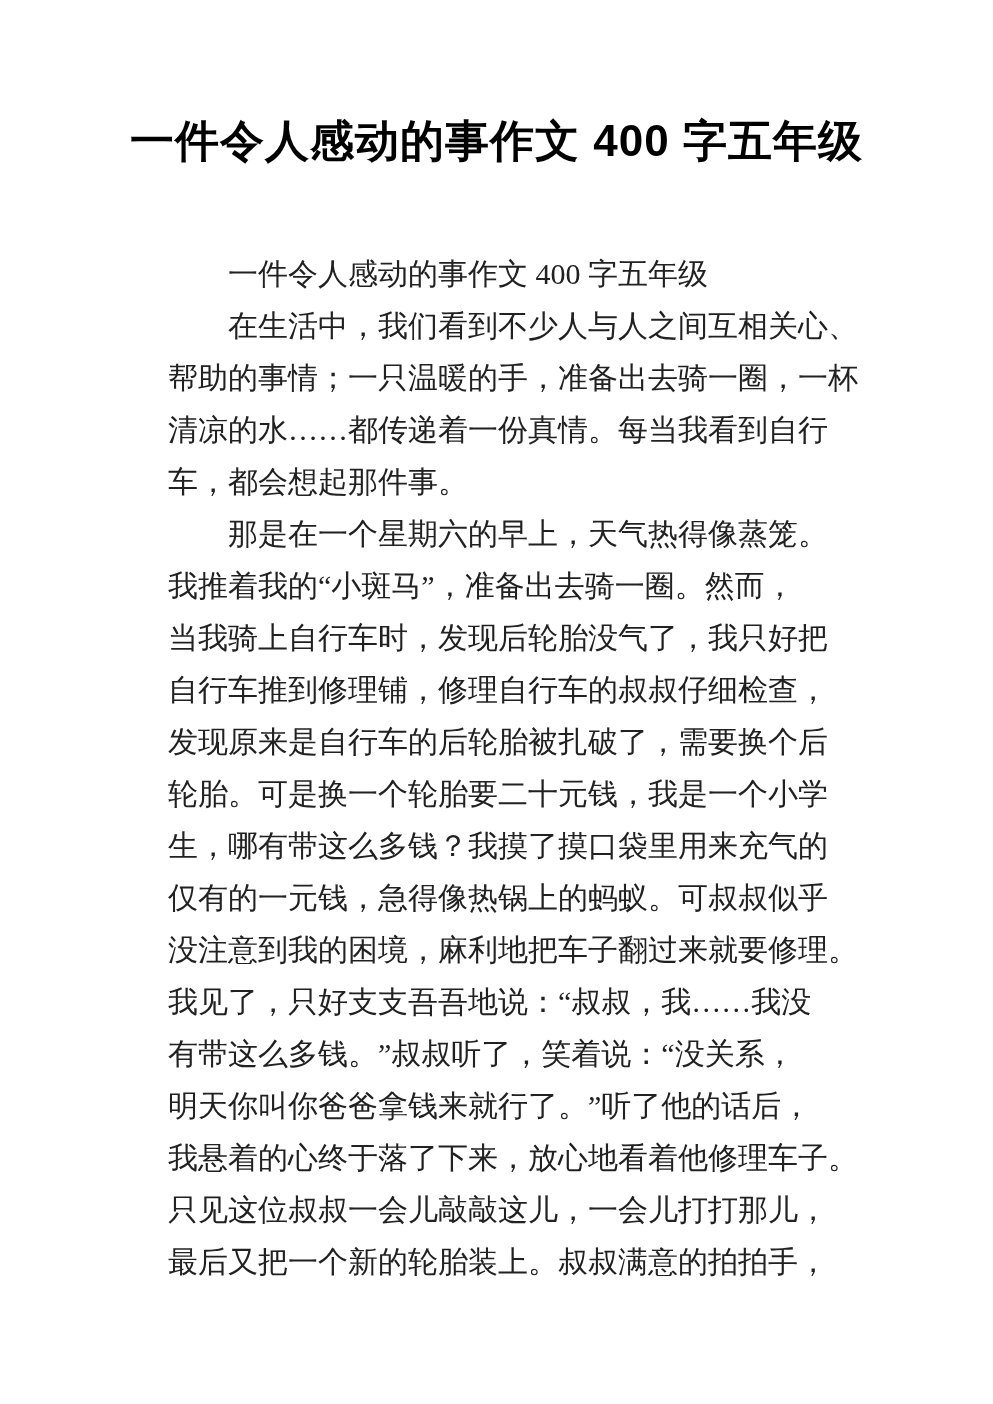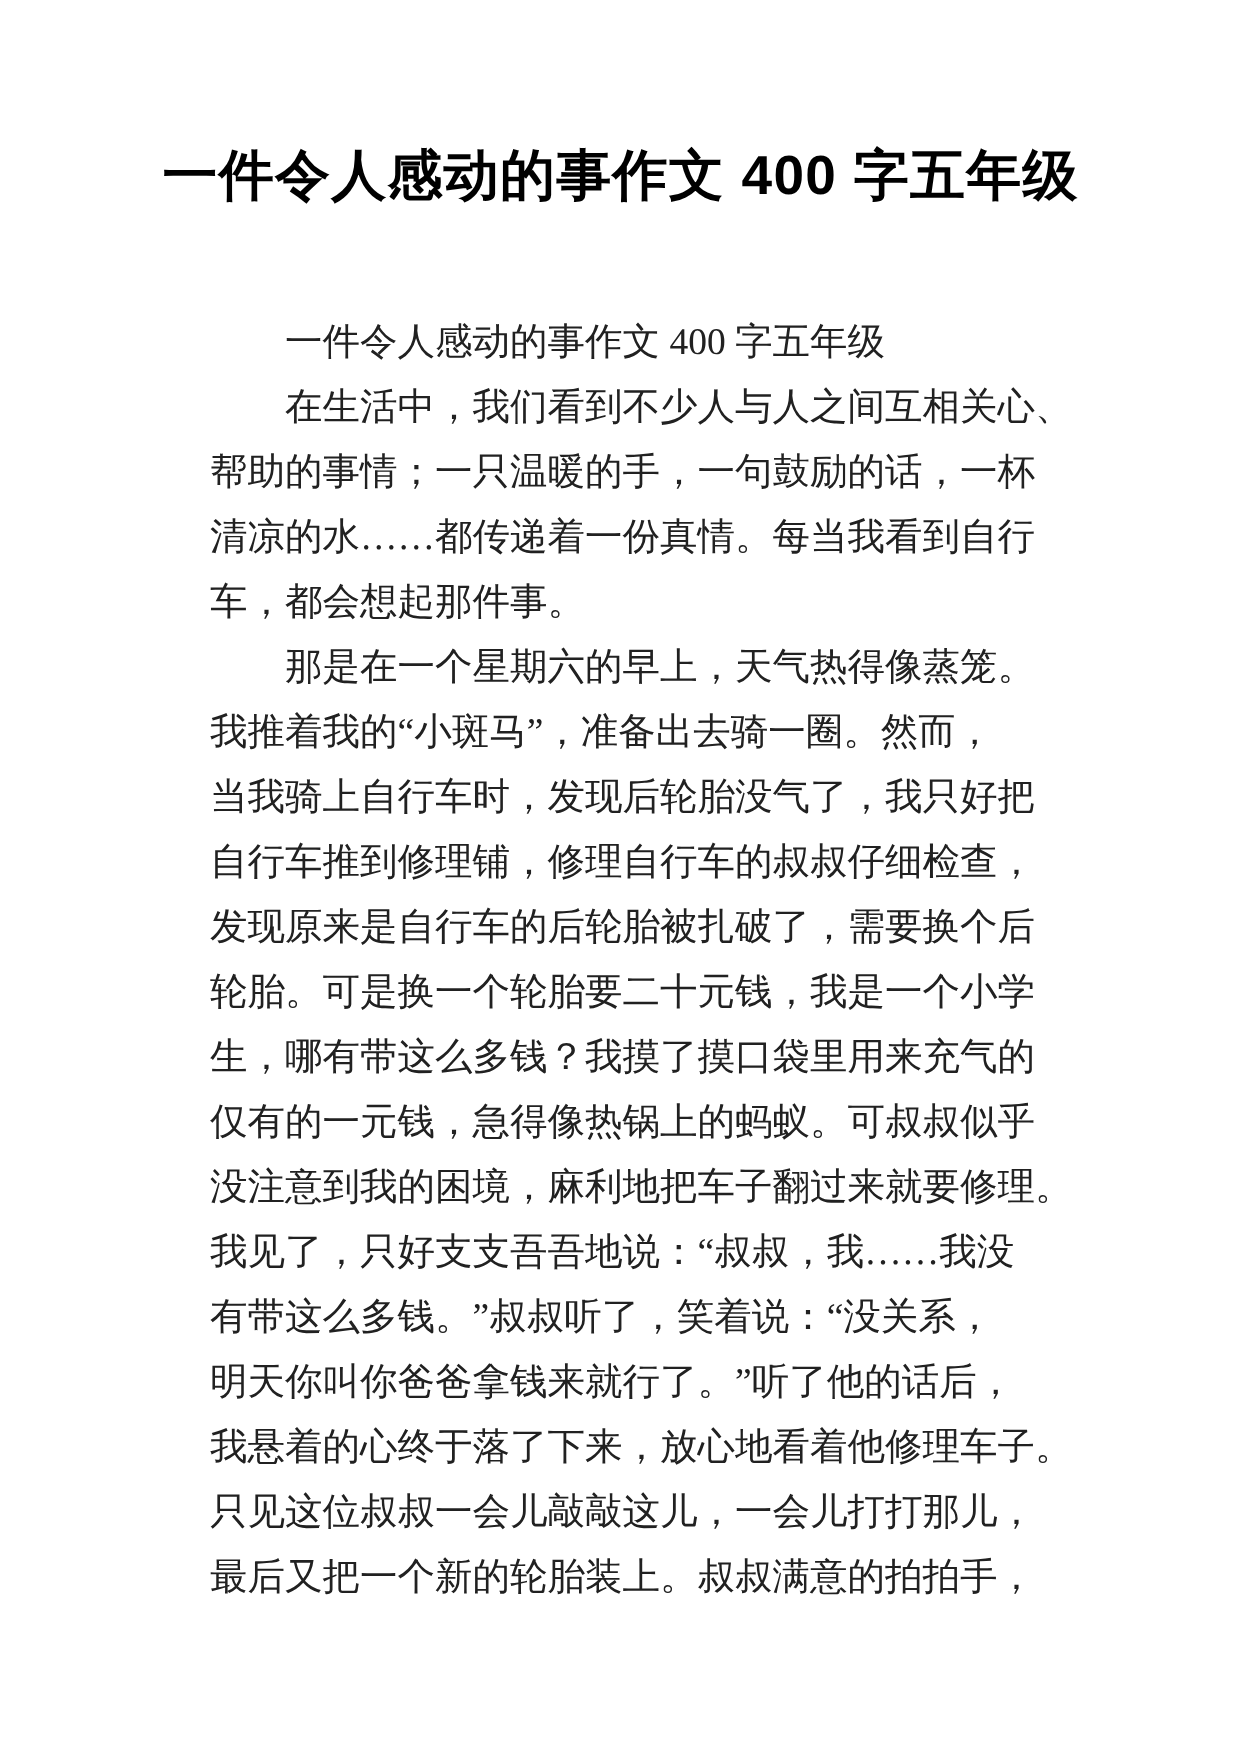--- a/index.html
+++ b/index.html
@@ -47,21 +47,21 @@
 </head>
 <body>
 
 <div class="page">
 
   <h1 class="doc-title">一件令人感动的事作文 400 字五年级</h1>
 
   <div class="doc-body">
     <p class="paragraph">　　一件令人感动的事作文 400 字五年级</p>
     <p class="paragraph">　　在生活中，我们看到不少人与人之间互相关心、
-帮助的事情；一只温暖的手，一句鼓励的话，一杯
+帮助的事情；一只温暖的手，准备出去骑一圈，一杯
 清凉的水……都传递着一份真情。每当我看到自行
 车，都会想起那件事。</p>
     <p class="paragraph">　　那是在一个星期六的早上，天气热得像蒸笼。
 我推着我的“小斑马”，准备出去骑一圈。然而，
 当我骑上自行车时，发现后轮胎没气了，我只好把
 自行车推到修理铺，修理自行车的叔叔仔细检查，
 发现原来是自行车的后轮胎被扎破了，需要换个后
 轮胎。可是换一个轮胎要二十元钱，我是一个小学
 生，哪有带这么多钱？我摸了摸口袋里用来充气的
 仅有的一元钱，急得像热锅上的蚂蚁。可叔叔似乎

